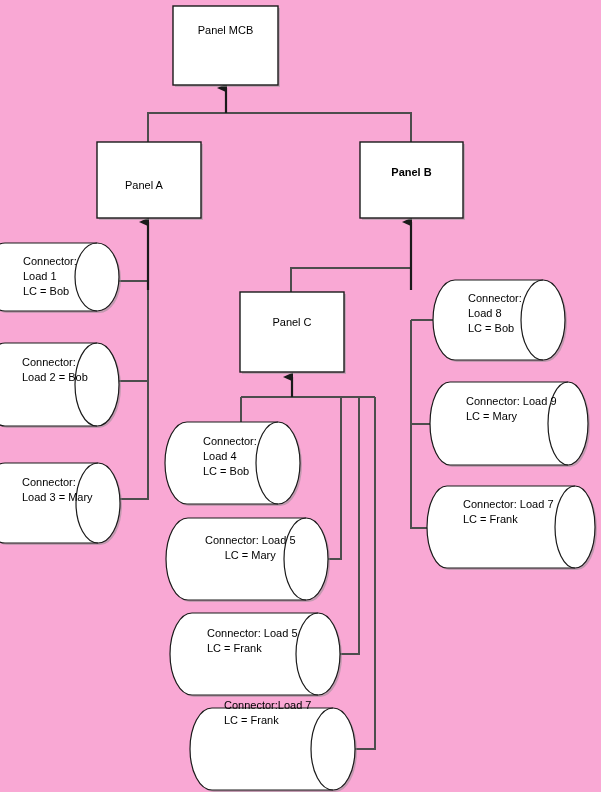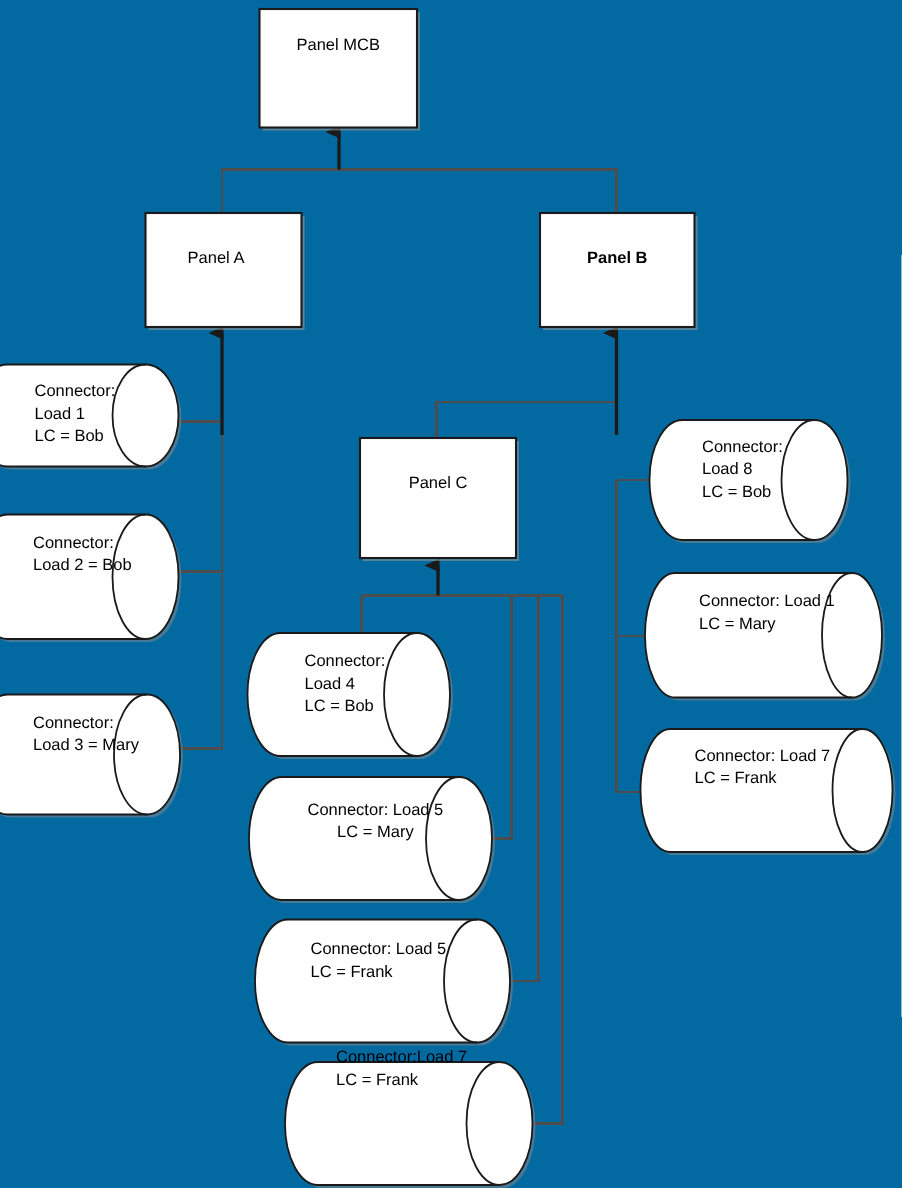--- a/index.html
+++ b/index.html
@@ -7,21 +7,21 @@
     padding: 0;
     background: #ffffff;
   }
   body {
     font-family: "Liberation Sans", sans-serif;
   }
   #diagram-root {
     position: relative;
     width: 601px;
     height: 792px;
-    background: #0369a1;
+    background: #f9a8d4;
     overflow: hidden;
   }
   #diagram-svg {
     position: absolute;
     left: 0;
     top: 0;
     width: 601px;
     height: 792px;
   }
   .node-label {
@@ -157,21 +157,21 @@
 
       <g>
         <path d="M449,488 h128 a20,41 0 0 1 0,82 h-128 a20,41 0 0 1 0,-82 z" fill="#8c8c8c" opacity="0.5"></path>
         <path d="M447,486 h128 a20,41 0 0 1 0,82 h-128 a20,41 0 0 1 0,-82 z" fill="#ffffff" stroke="#1a1a1a" stroke-width="1.2"></path>
         <path d="M575,486 a20,41 0 0 0 0,82" fill="none" stroke="#1a1a1a" stroke-width="1.2"></path>
       </g>
     </g>
   </svg>
 
   <div class="node-label panel-label" style="left:173px; top:23px; width:105px;">Panel MCB</div>
-  <div class="node-label panel-label" style="left:97px; top:165px; width:94px;">Panel A</div>
+  <div class="node-label panel-label" style="left:97px; top:178px; width:94px;">Panel A</div>
   <div class="node-label panel-label" style="left:360px; top:165px; width:103px;font-weight:bold;">Panel B</div>
   <div class="node-label panel-label" style="left:240px; top:315px; width:104px;">Panel C</div>
 
   <div class="node-label conn-label" style="left:23px; top:254px;">Connector:
 Load 1
 LC = Bob</div>
   <div class="node-label conn-label" style="left:22px; top:355px;">Connector:
 Load 2 = Bob</div>
   <div class="node-label conn-label" style="left:22px; top:475px;">Connector:
 Load 3 = Mary</div>
@@ -180,18 +180,18 @@
 LC = Bob</div>
   <div class="node-label conn-label" style="left:205px; top:533px;text-align:center;">Connector: Load 5
 LC = Mary</div>
   <div class="node-label conn-label" style="left:207px; top:626px;">Connector: Load 5
 LC = Frank</div>
   <div class="node-label conn-label" style="left:224px; top:698px;">Connector:Load 7
 LC = Frank</div>
   <div class="node-label conn-label" style="left:468px; top:291px;">Connector:
 Load 8
 LC = Bob</div>
-  <div class="node-label conn-label" style="left:466px; top:394px;">Connector: Load 1
+  <div class="node-label conn-label" style="left:466px; top:394px;">Connector: Load 9
 LC = Mary</div>
   <div class="node-label conn-label" style="left:463px; top:497px;">Connector: Load 7
 LC = Frank</div>
 
 </div>
 
 </body></html>

